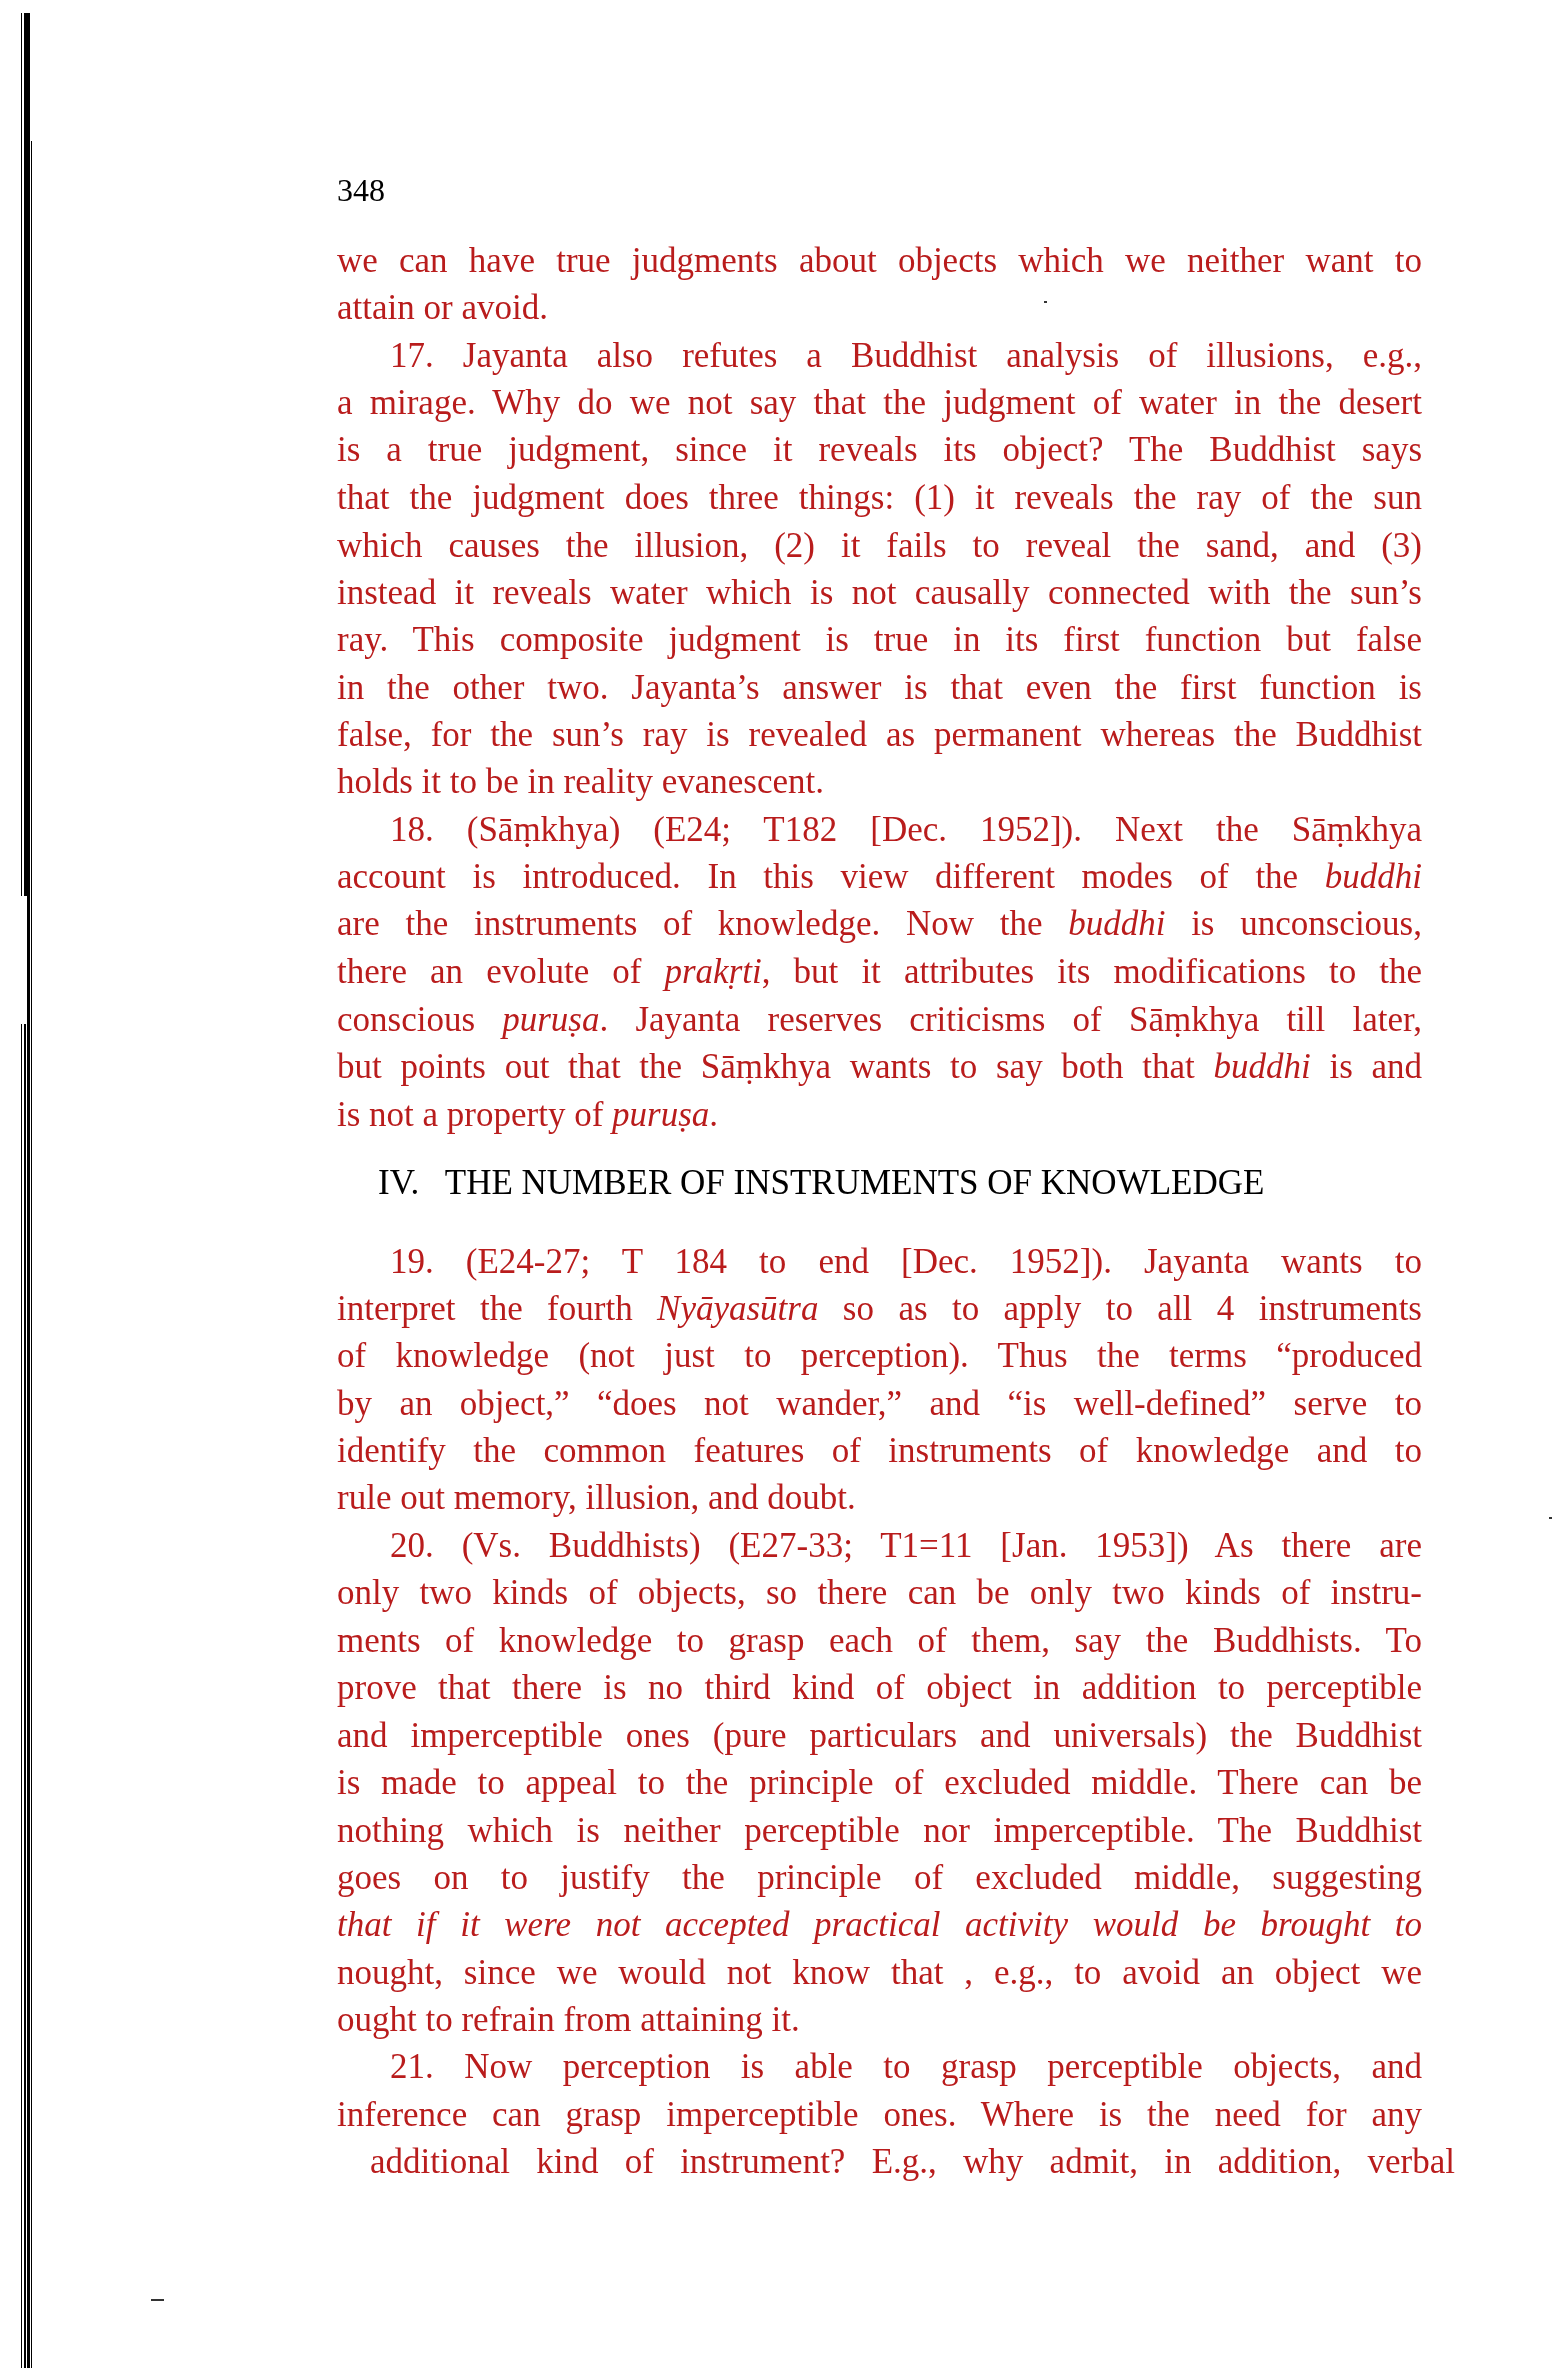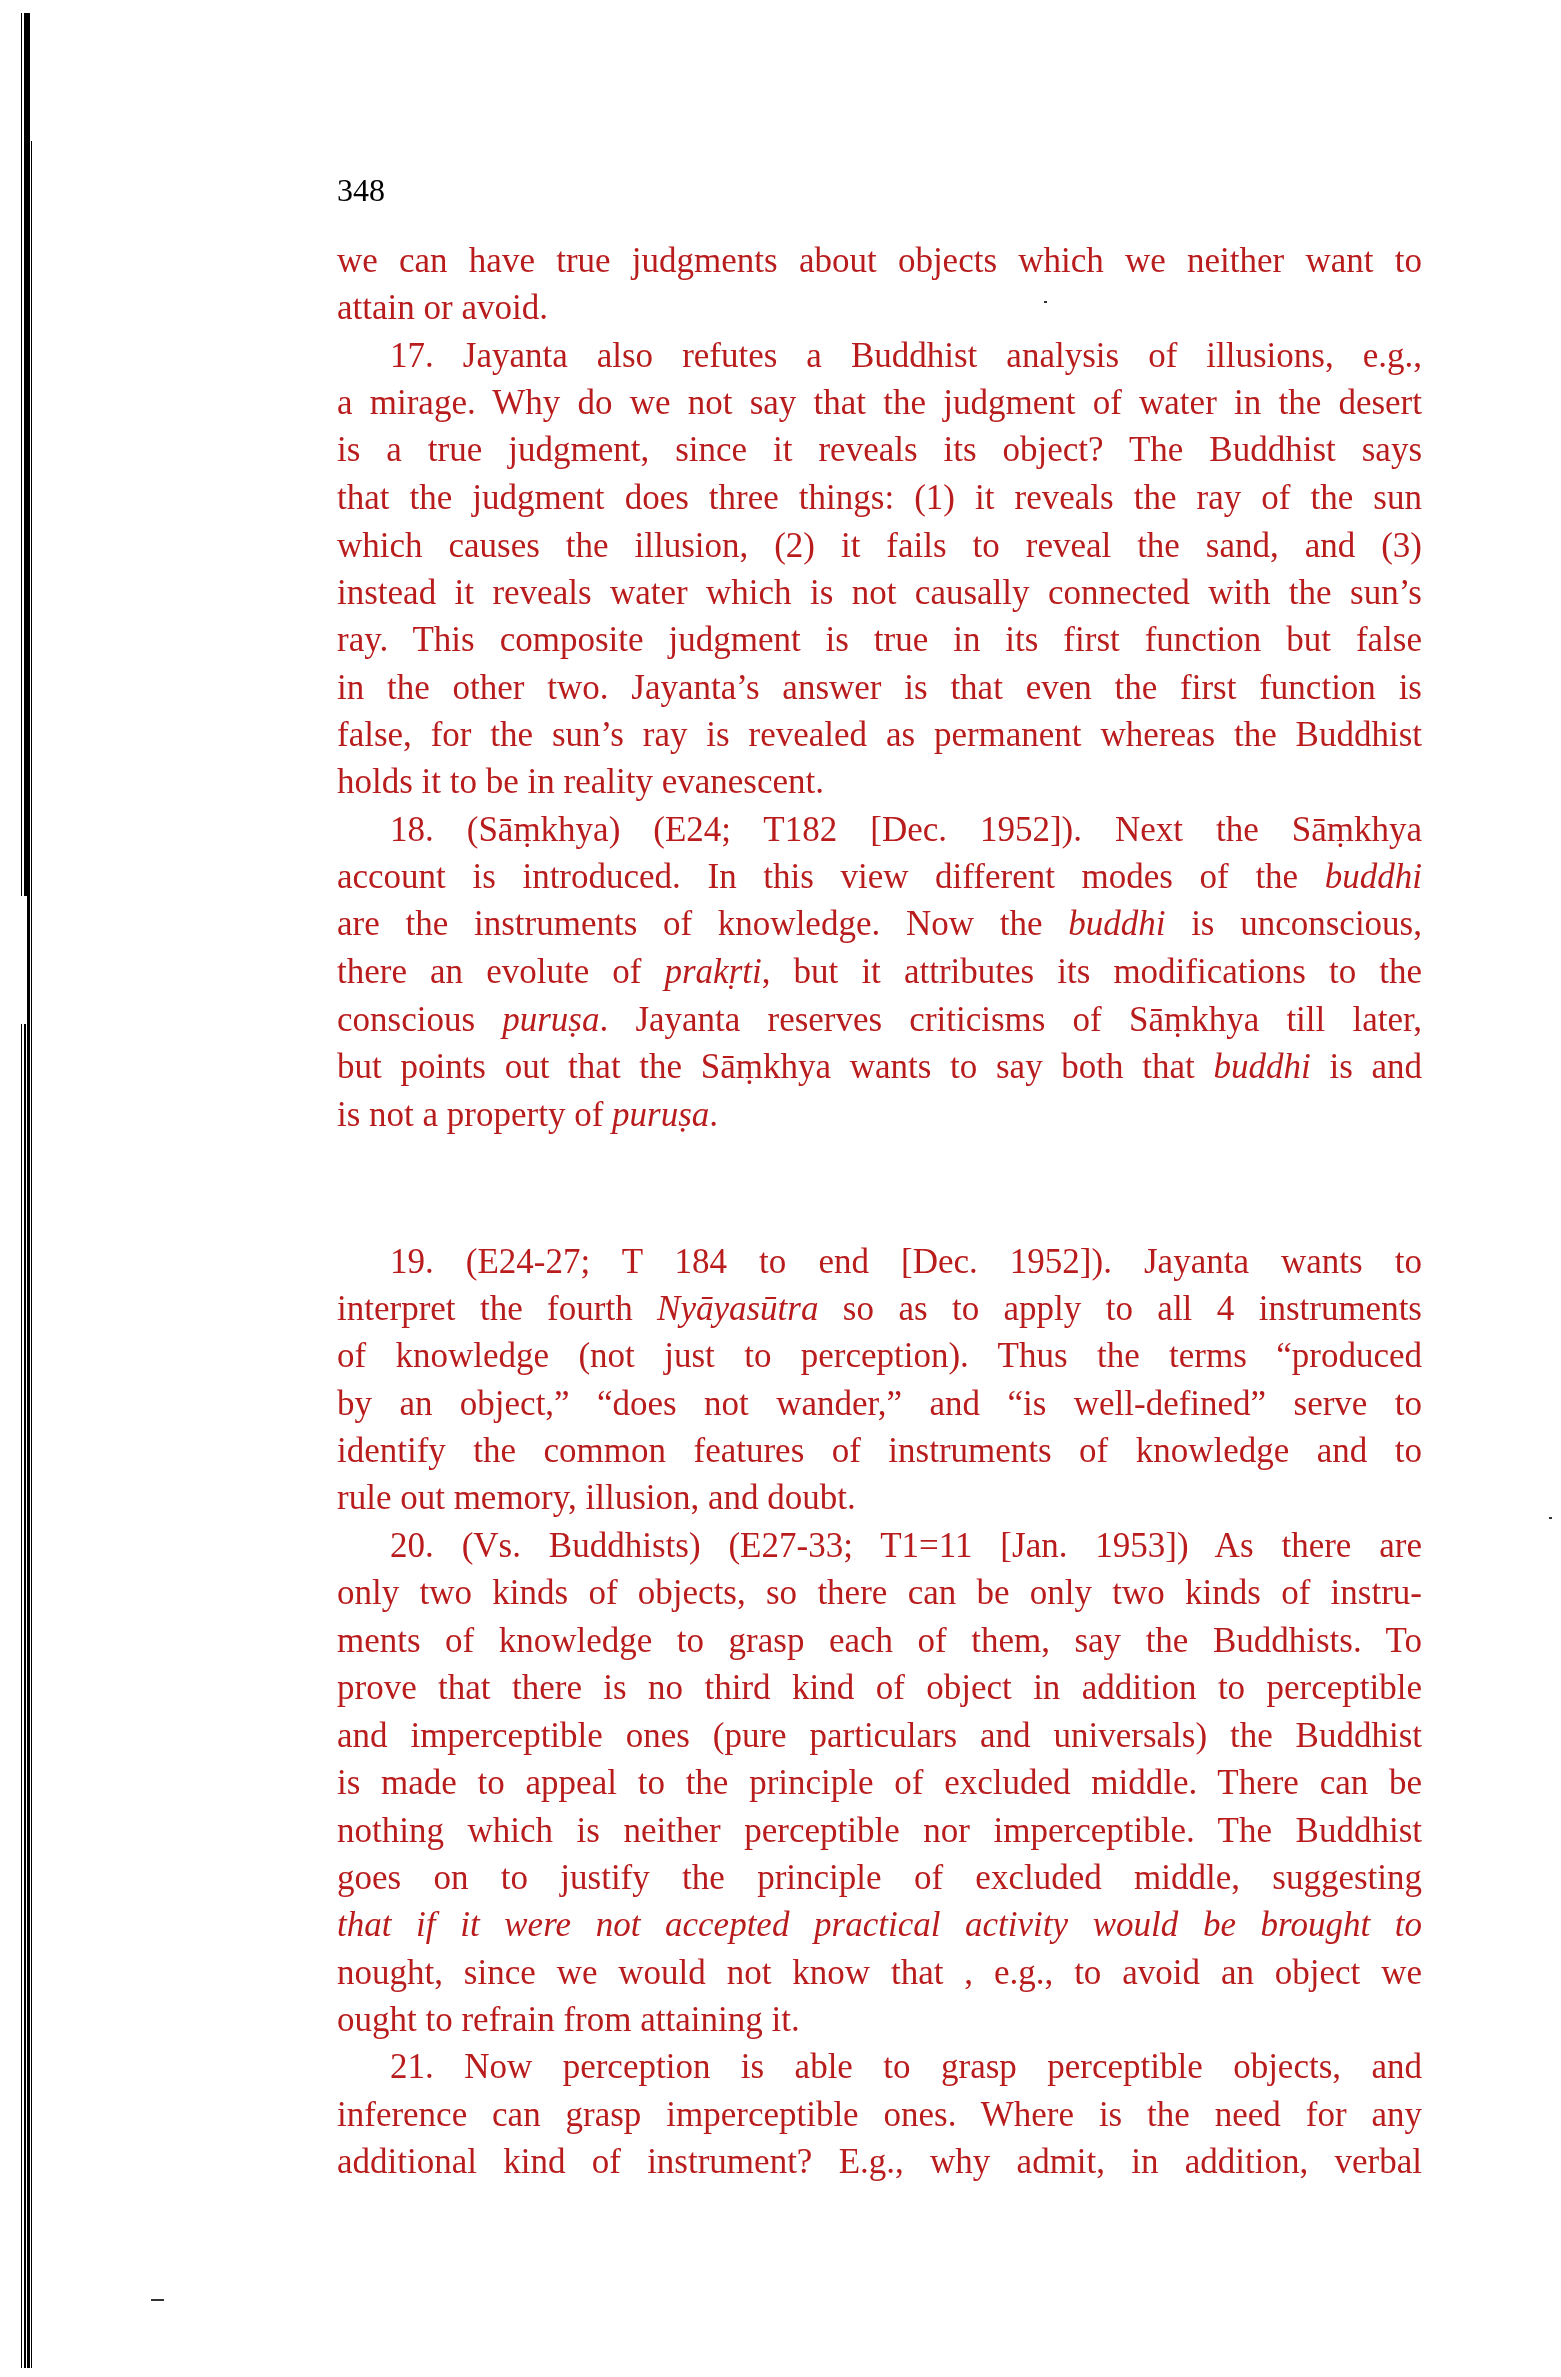--- a/index.html
+++ b/index.html
@@ -67,21 +67,22 @@
       <div class="line" style="top: 1664px;"><span>prove that there is no third kind of object in addition to perceptible</span></div>
       <div class="line" style="top: 1712px;"><span>and imperceptible ones (pure particulars and universals) the Buddhist</span></div>
       <div class="line" style="top: 1759px;"><span>is made to appeal to the principle of excluded middle.  There can be</span></div>
       <div class="line" style="top: 1807px;"><span>nothing which is neither perceptible nor imperceptible. The Buddhist</span></div>
       <div class="line" style="top: 1854px;"><span>goes  on  to justify  the  principle of  excluded  middle, suggesting</span></div>
       <div class="line" style="top: 1901px; font-style: italic;"><span>that if it were not accepted practical activity would be brought to</span></div>
       <div class="line" style="top: 1949px;"><span>nought, since we would not know that , e.g., to avoid  an  object  we</span></div>
       <div class="line last" style="top: 1996px;"><span>ought  to  refrain  from  attaining  it.</span></div>
       <div class="line indent" style="top: 2043px;"><span>21.  Now perception is able to grasp perceptible objects, and</span></div>
       <div class="line" style="top: 2091px;"><span>inference can grasp imperceptible ones.   Where is the need for any</span></div>
-      <div class="line" style="top: 2138px;"><span>additional kind of instrument?   E.g.,  why admit, in addition, verbal</span></div>
+      <div class="line" style="top: 2138px; margin-left: 33px;"><span>additional kind of instrument?   E.g.,  why admit, in addition, verbal</span></div>
     </div>
 
+  <div class="section-heading" id="section-heading" style="white-space: pre; top: 1157px;">IV.   THE NUMBER OF INSTRUMENTS OF KNOWLEDGE</div>
 
   <div class="speck" style="left:151px;top:2299px;width:12.8px;height:1.9px;"></div>
   <div class="speck" style="left:1044px;top:301px;"></div>
   <div class="speck" style="left:1549px;top:1517px;"></div>
 </div>
 
 
 </body></html>

